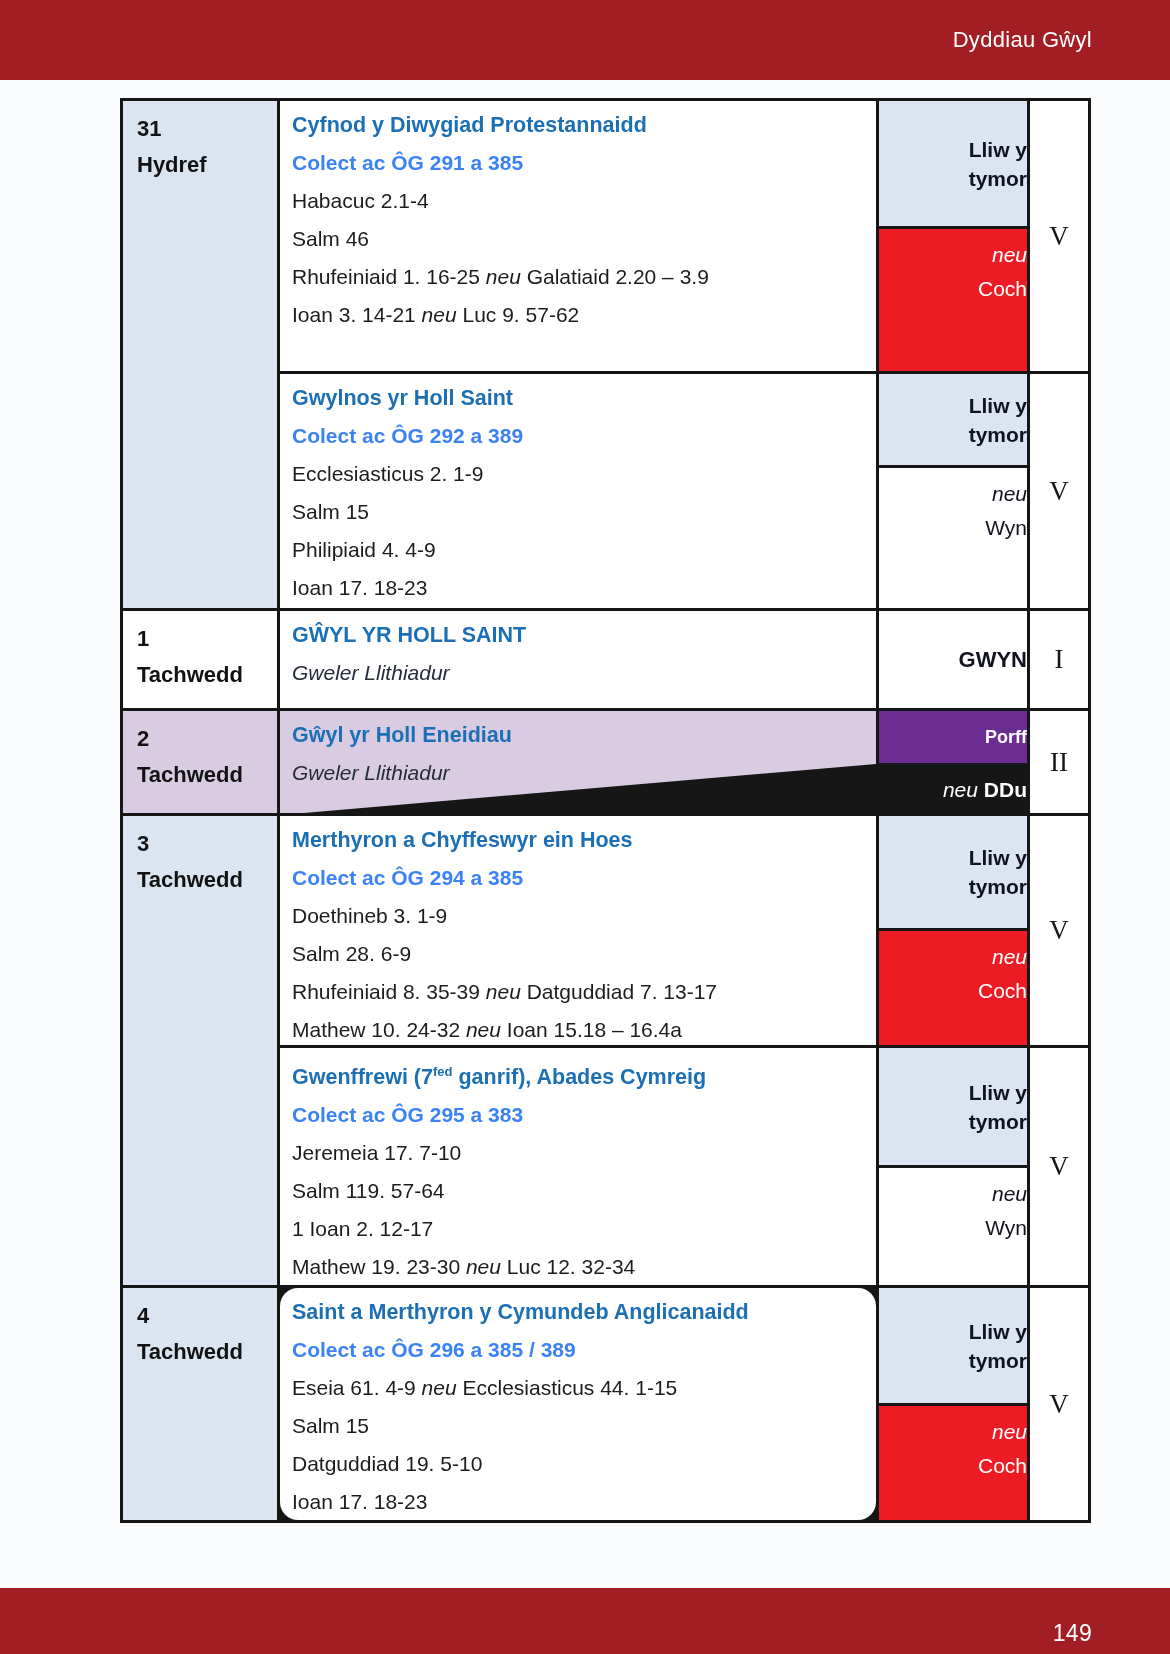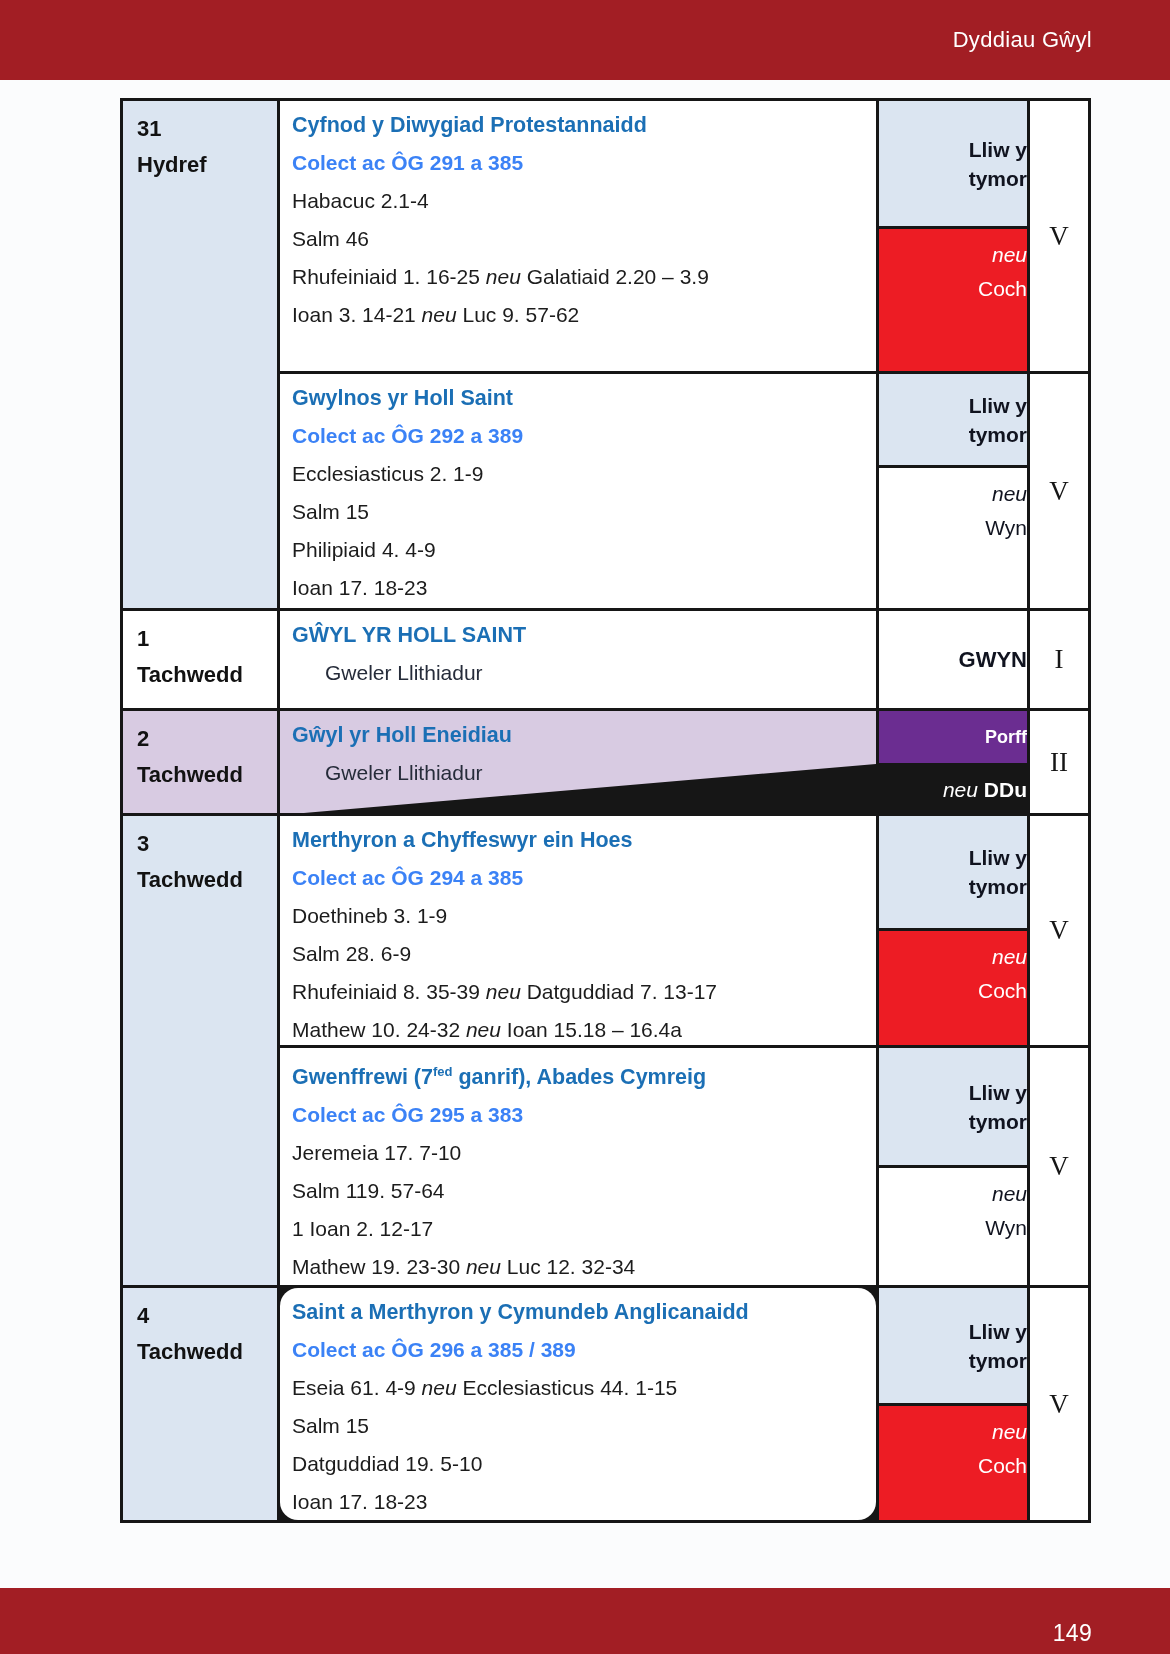--- a/index.html
+++ b/index.html
@@ -42,21 +42,21 @@
 
   .date-cell{padding:10px 4px 0 14px;font-weight:bold;font-size:22px;color:#121212;}
   .date-day{line-height:36px;}
   .date-month{line-height:36px;}
 
   .main-cell{position:relative;padding:5px 8px 0 12px;font-size:21px;line-height:38px;}
   .main-text{position:relative;z-index:1;}
   .feast-title{color:var(--title-blue);font-weight:bold;font-size:21.5px;}
   .feast-title sup{font-size:13px;}
   .colect-line{font-weight:bold;color:#3b82f6;}
-  .note-line{color:#262c3a;margin-left:33px;}
+  .note-line{font-style:italic;color:#262c3a;}
   .reading-line{color:#1c1c1c;}
 
   .wedge{
     position:absolute;left:0;bottom:0;width:100%;height:100%;z-index:0;
     background:var(--black);
     clip-path:polygon(4% 100%, 100% 52%, 100% 100%);
   }
 
   .color-cell{display:flex;flex-direction:column;text-align:right;font-size:21px;}
   .ctop{

